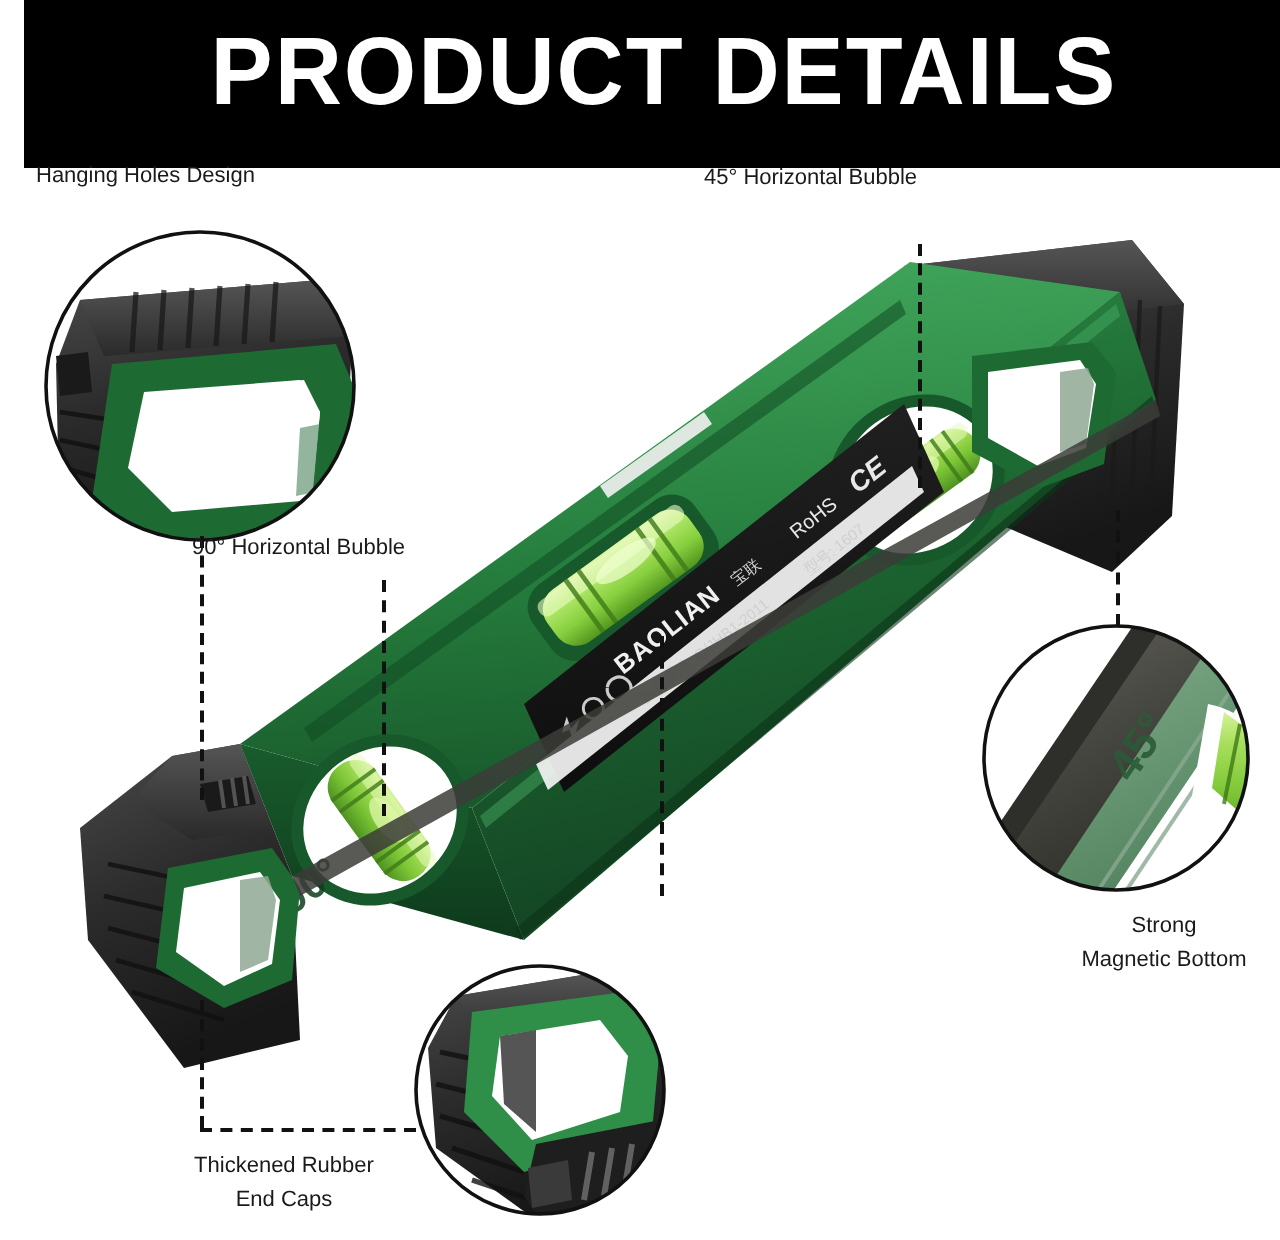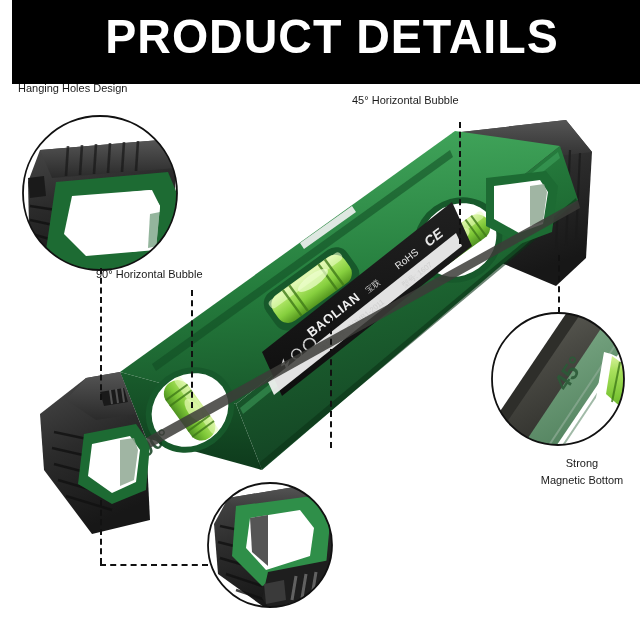--- a/index.html
+++ b/index.html
@@ -337,24 +337,28 @@
 
   <div class="leader v" style="left:558px;top:255px;height:58px;"></div>
 
   <div class="leader v" style="left:100px;top:500px;height:64px;"></div>
   <div class="leader h" style="left:100px;top:564px;width:108px;"></div>
 
   <div class="leader v" style="left:556px;top:258px;height:0px;"></div>
 
   <div class="label" style="left:18px;top:80px;">Hanging Holes Design</div>
 
-  <div class="label" style="left:352px;top:92px;">45° Horizontal Bubble</div>
+  <div class="label" style="left:352px;top:81px;">45° Horizontal Bubble</div>
 
   <div class="label" style="left:96px;top:266px;text-align:center;">90° Horizontal Bubble</div>
 
 
   <div class="label center" style="left:522px;top:455px;width:120px;">
     <div>Strong</div>
     <div>Magnetic Bottom</div>
   </div>
 
+  <div class="label center" style="left:62px;top:575px;width:160px;">
+    <div>Thickened Rubber</div>
+    <div>End Caps</div>
+  </div>
 
 </div>
 
 </body></html>

